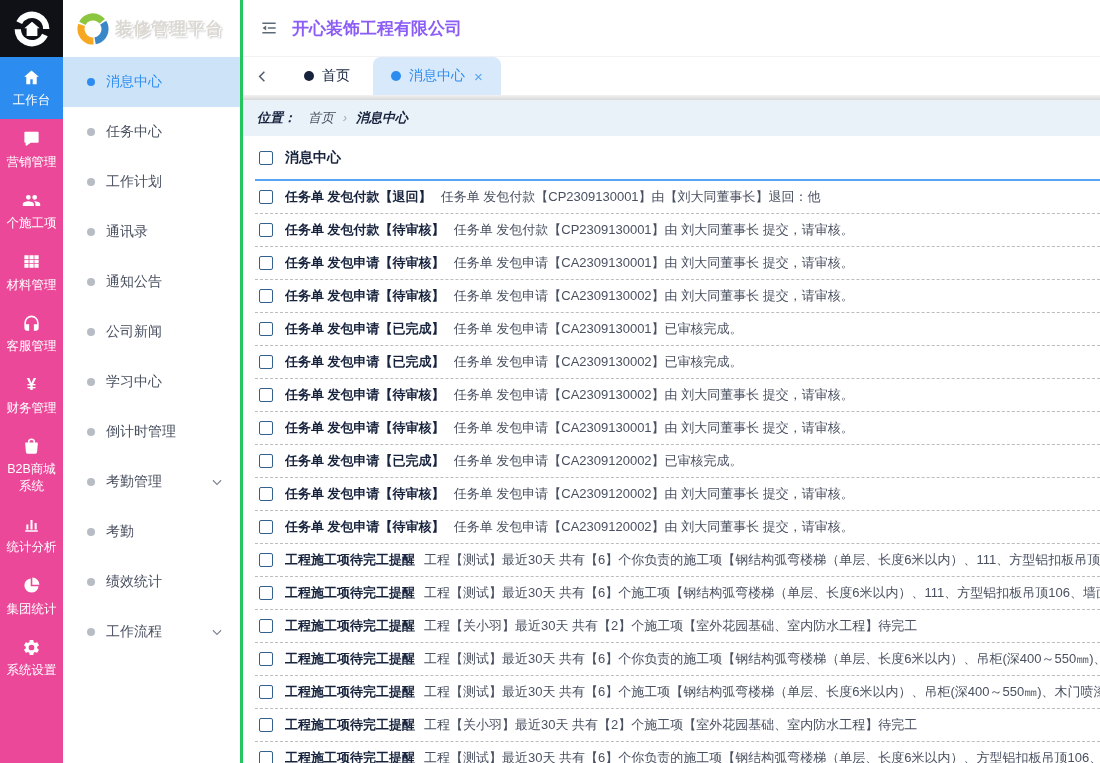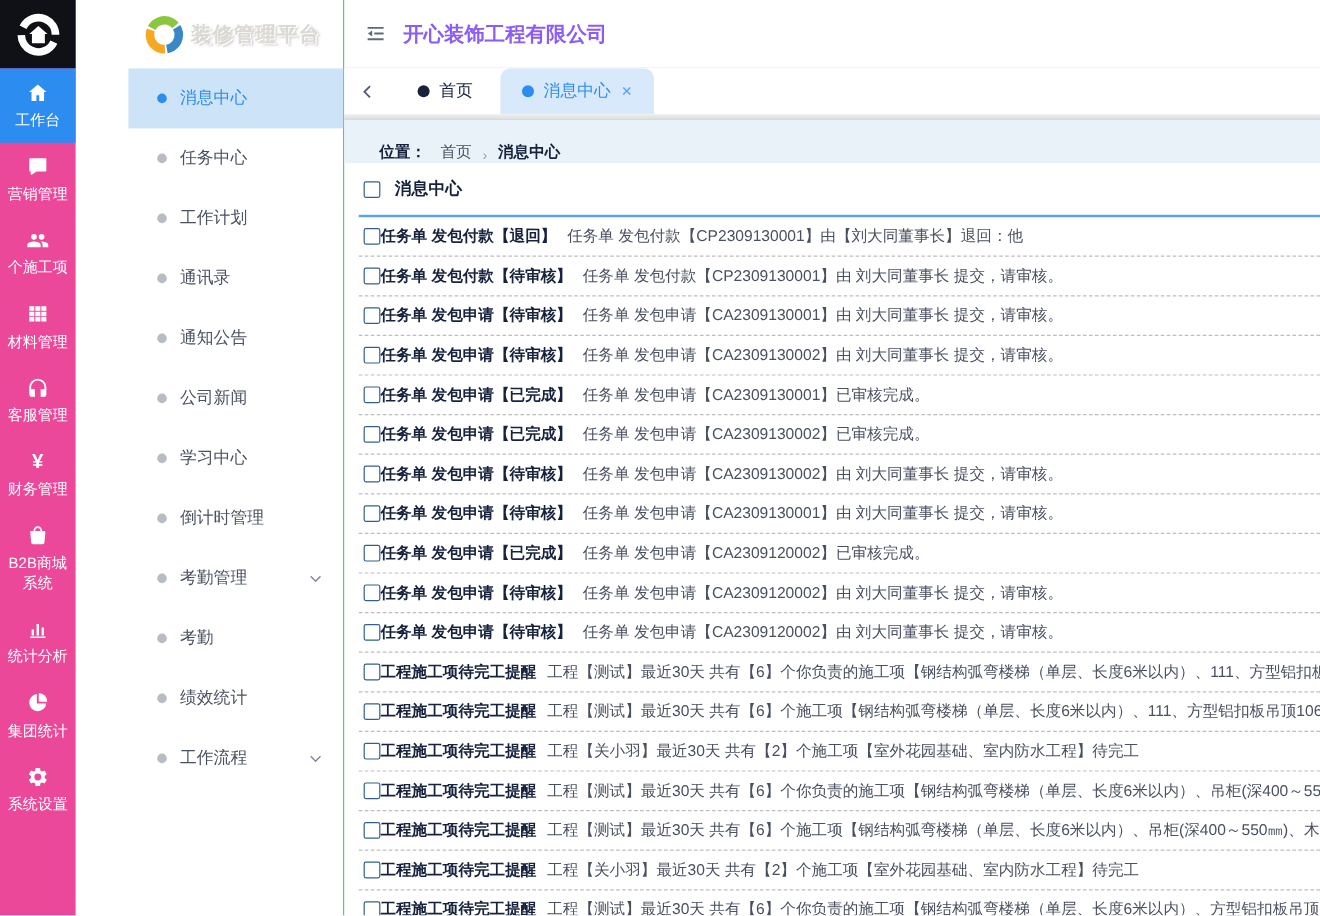--- a/index.html
+++ b/index.html
@@ -10,21 +10,21 @@
   
   .rail { width:63px; flex-shrink:0; background:#ec4899; color:#fff; display:flex; flex-direction:column; }
   .rail-logo { height:57px; flex-shrink:0; display:flex; align-items:center; justify-content:center; background:#101116; cursor:pointer; }
   .rail-item { display:flex; flex-direction:column; align-items:center; padding:10px 1px; cursor:pointer; text-align:center; }
   .rail-item.active { background:#2d8cf0; }
   .rail-icon { height:20px; display:flex; align-items:center; justify-content:center; }
   .rail-icon svg { width:19px; height:19px; fill:#fff; }
   .rail-label { font-size:12.5px; margin-top:5px; line-height:1.32; word-break:break-all; }
 
   
-  .submenu { width:180px; flex-shrink:0; background:#fff; border-right:1px solid #22c55e; display:flex; flex-direction:column;margin-left:44px; }
+  .submenu { width:180px; flex-shrink:0; background:#fff; border-right:3px solid #22c55e; display:flex; flex-direction:column; }
   .brand { height:57px; flex-shrink:0; display:flex; align-items:center; padding-left:13px; }
   .brand-text { font-size:17px; font-weight:bold; letter-spacing:1px; margin-left:5px;
                 color:#dcd9d3; text-shadow:1px 1px 0 #fff, 2px 2px 2px rgba(110,110,110,.4); white-space:nowrap; }
   .sub-item { height:50px; display:flex; align-items:center; padding:0 16px 0 24px; font-size:14px; color:#495060; cursor:pointer; }
   .sub-item .dot { width:8px; height:8px; border-radius:50%; background:#b8bcc4; margin-right:11px; flex-shrink:0; }
   .sub-item.active { background:#cde3f8; color:#2d8cf0; }
   .sub-item.active .dot { background:#2d8cf0; }
   .sub-chevron { margin-left:auto; display:flex; }
 
   
@@ -38,35 +38,35 @@
   .tabs { display:flex; }
   .tab { display:flex; align-items:center; justify-content:center; min-width:92px; padding:0 18px; font-size:14px;
          color:#17233d; cursor:pointer; border-radius:8px 8px 0 0; }
   .tab-dot { width:10px; height:10px; border-radius:50%; background:#17233d; margin-right:8px; flex-shrink:0; }
   .tab.active { background:#d7e9fb; color:#2d8cf0; }
   .tab.active .tab-dot { background:#2d8cf0; }
   .tab-close { margin-left:9px; color:#57a3f3; font-size:15px; line-height:1; cursor:pointer; }
 
   .tab-shadow { height:5px; flex-shrink:0; background:linear-gradient(to bottom,#f2f2f2,#d8d8d8); }
 
-  .breadcrumb { height:36px; flex-shrink:0; display:flex; align-items:flex-end; padding-left:29px;
-                background:#e9f1f9; font-size:13px; color:#495060; }
+  .breadcrumb { height:36px; flex-shrink:0; display:flex; align-items:center; padding-left:14px;
+                background:#e9f1f9; font-size:13px; color:#495060;font-style:italic; }
   .bc-label { font-weight:bold; color:#17233d; margin-right:12px; }
   .bc-item { margin-right:9px; cursor:pointer; }
   .bc-sep { color:#9aa3ad; margin-right:9px; font-size:12px; }
   .bc-current { font-weight:bold; color:#17233d; }
 
   
   .content { flex:1; min-height:0; padding-left:12px; overflow:hidden; }
   .list-head { height:45px; display:flex; align-items:center; border-bottom:2px solid #57a3f3; }
   .list-title { font-weight:bold; font-size:14px; color:#17233d; margin-left:12px; }
   .cb { width:14px; height:14px; flex-shrink:0; display:inline-block; background:#fff;
         border:1px solid #33608c; border-radius:2px; cursor:pointer; margin-left:4px; }
   .row { height:33px; display:flex; align-items:center; border-bottom:1px dashed #bdbdbd; }
-  .row-text { margin-left:0; white-space:nowrap; overflow:hidden; font-size:13px; color:#495060; }
+  .row-text { margin-left:12px; white-space:nowrap; overflow:hidden; font-size:13px; color:#495060; }
   .row-title { color:#17233d; font-weight:bold; margin-right:9px; font-size:13px; }
 </style>
 </head>
 <body>
 
 <div class="app">
 
   <aside class="rail">
     <div class="rail-logo">
       <svg width="38" height="38" viewBox="0 0 24 24">

